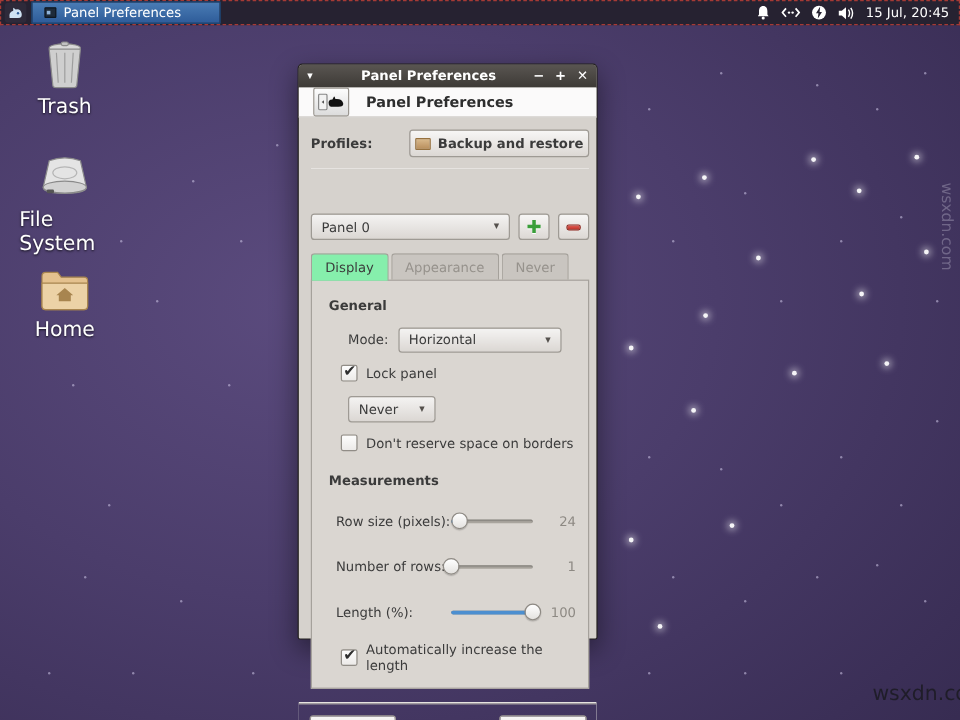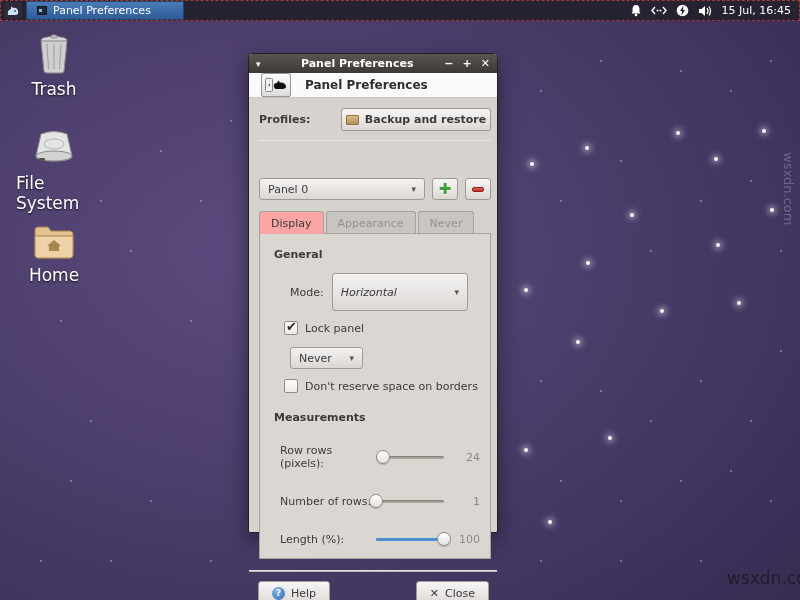--- a/index.html
+++ b/index.html
@@ -77,27 +77,27 @@
   .gtk-select .arr { color:#55514d; font-size:9px; }
   .panelsel-row .gtk-select { flex:1; }
   .sq-btn { width:26px; height:22px; }
   .plus { color:#3a9e3a; font-size:15px; font-weight:bold; text-shadow:0 1px 0 #fff; }
   .minus { width:12px; height:5px; background:linear-gradient(#e05a52,#c0362c);
     border:1px solid #8e241c; border-radius:2px; }
 
   .tabs { display:flex; margin-top:11px; padding-left:0; }
   .tab { padding:5px 11px 4px; border:1px solid #a5a19b; border-bottom:none;
     border-radius:3px 3px 0 0; background:#c9c5c0; color:#96928c; margin-right:2px; cursor:default; }
-  .tab.active { background:#fca5a5; color:#3b3b3b; position:relative; z-index:2; }
+  .tab.active { background:#86efac; color:#3b3b3b; position:relative; z-index:2; }
   .notebook { border:1px solid #a5a19b; background:#dad6d1; margin-top:-1px;
     padding:10px 10px 12px 14px; flex:1; }
 
   .sect-head { font-weight:bold; color:#3b3b3b; margin:4px 0 12px; }
   .mode-row { margin:0 12px 10px 16px; gap:8px; }
-  .mode-row .gtk-select { flex:1; height:38px;font-style:italic; }
+  .mode-row .gtk-select { flex:1; height:21px; }
   .cb-row { margin:10px 0 10px 10px; gap:7px; }
   .checkbox { width:14px; height:14px; background:linear-gradient(#fdfdfd,#eceae8);
     border:1px solid #918d87; border-radius:2px; position:relative; cursor:default; flex:none; }
   .checkbox.checked:after { content:"✔"; position:absolute; left:1px; top:-3px;
     font-size:13px; color:#2e2e2e; }
   .autohide-row { margin:12px 0 10px 16px; gap:8px; }
   .autohide-row .gtk-select { width:73px; flex:none;text-align:center; }
 
   .meas-row { margin:20px 0 0 6px; gap:0; }
   .meas-row .mlabel { width:96px; flex:none; color:#3b3b3b; }
@@ -219,21 +219,21 @@
           <path d="M7.5 1.5 L4 7 L6 7 L5.5 11.5 L9 6 L7 6 Z" fill="#262231"></path>
         </svg>
     </span>
     <span>
       <svg width="15" height="12" viewBox="0 0 15 12">
           <path d="M1 4 L3.5 4 L7 1 L7 11 L3.5 8 L1 8 Z" fill="#fff"></path>
           <path d="M9 3 Q11 6 9 9" stroke="#fff" stroke-width="1.2" fill="none"></path>
           <path d="M11 1.5 Q14 6 11 10.5" stroke="#fff" stroke-width="1.2" fill="none"></path>
         </svg>
     </span>
-    <span class="clock">15 Jul, 16:45</span>
+    <span class="clock">15 Jul, 20:45</span>
   </div>
 </div>
 
 <div class="dicon" style="left:16px; top:34px;">
   <span>
     <svg width="36" height="40" viewBox="0 0 36 40">
       <ellipse cx="18" cy="6" rx="13" ry="3.5" fill="#d8d8d8" stroke="#8a8a8a"></ellipse>
       <rect x="15" y="1" width="6" height="3" rx="1.5" fill="#c2c2c2" stroke="#8a8a8a"></rect>
       <path d="M5 7 L8 37 Q8 39 11 39 L25 39 Q28 39 28 37 L31 7 Z" fill="#cfcfcf" stroke="#8a8a8a"></path>
       <path d="M11 10 L12.5 35 M18 10 L18 35 M25 10 L23.5 35" stroke="#9e9e9e" fill="none"></path>
@@ -339,21 +339,21 @@
       </div>
 
       <div class="row cb-row">
         <span class="checkbox"></span>
         <span class="lbl">Don't reserve space on borders</span>
       </div>
 
       <div class="sect-head" style="margin-top:18px;">Measurements</div>
 
       <div class="row meas-row">
-        <span class="mlabel">Row rows (pixels):</span>
+        <span class="mlabel">Row size (pixels):</span>
         <div class="slider">
           <div class="track"></div>
             <div class="fill" style="width: 10%;"></div>
             <div class="handle" style="left: 10%;"></div>
         </div>
         <span class="mval">24</span>
       </div>
 
       <div class="row meas-row" style="margin-top:24px;">
         <span class="mlabel">Number of rows:</span>
@@ -368,20 +368,24 @@
       <div class="row meas-row" style="margin-top:24px;">
         <span class="mlabel">Length (%):</span>
         <div class="slider">
           <div class="track"></div>
             <div class="fill" style="width: 100%;"></div>
             <div class="handle" style="left: 100%;"></div>
         </div>
         <span class="mval">100</span>
       </div>
 
+      <div class="row increase-row">
+        <span class="checkbox checked"></span>
+        <span class="lbl">Automatically increase the length</span>
+      </div>
     </div>
 
     <div class="dlg-actions">
       <div class="gtk-btn">
         <span class="help-ico">?</span>
         <span>Help</span>
       </div>
       <div class="gtk-btn">
         <span class="close-x">✕</span>
         <span>Close</span>

